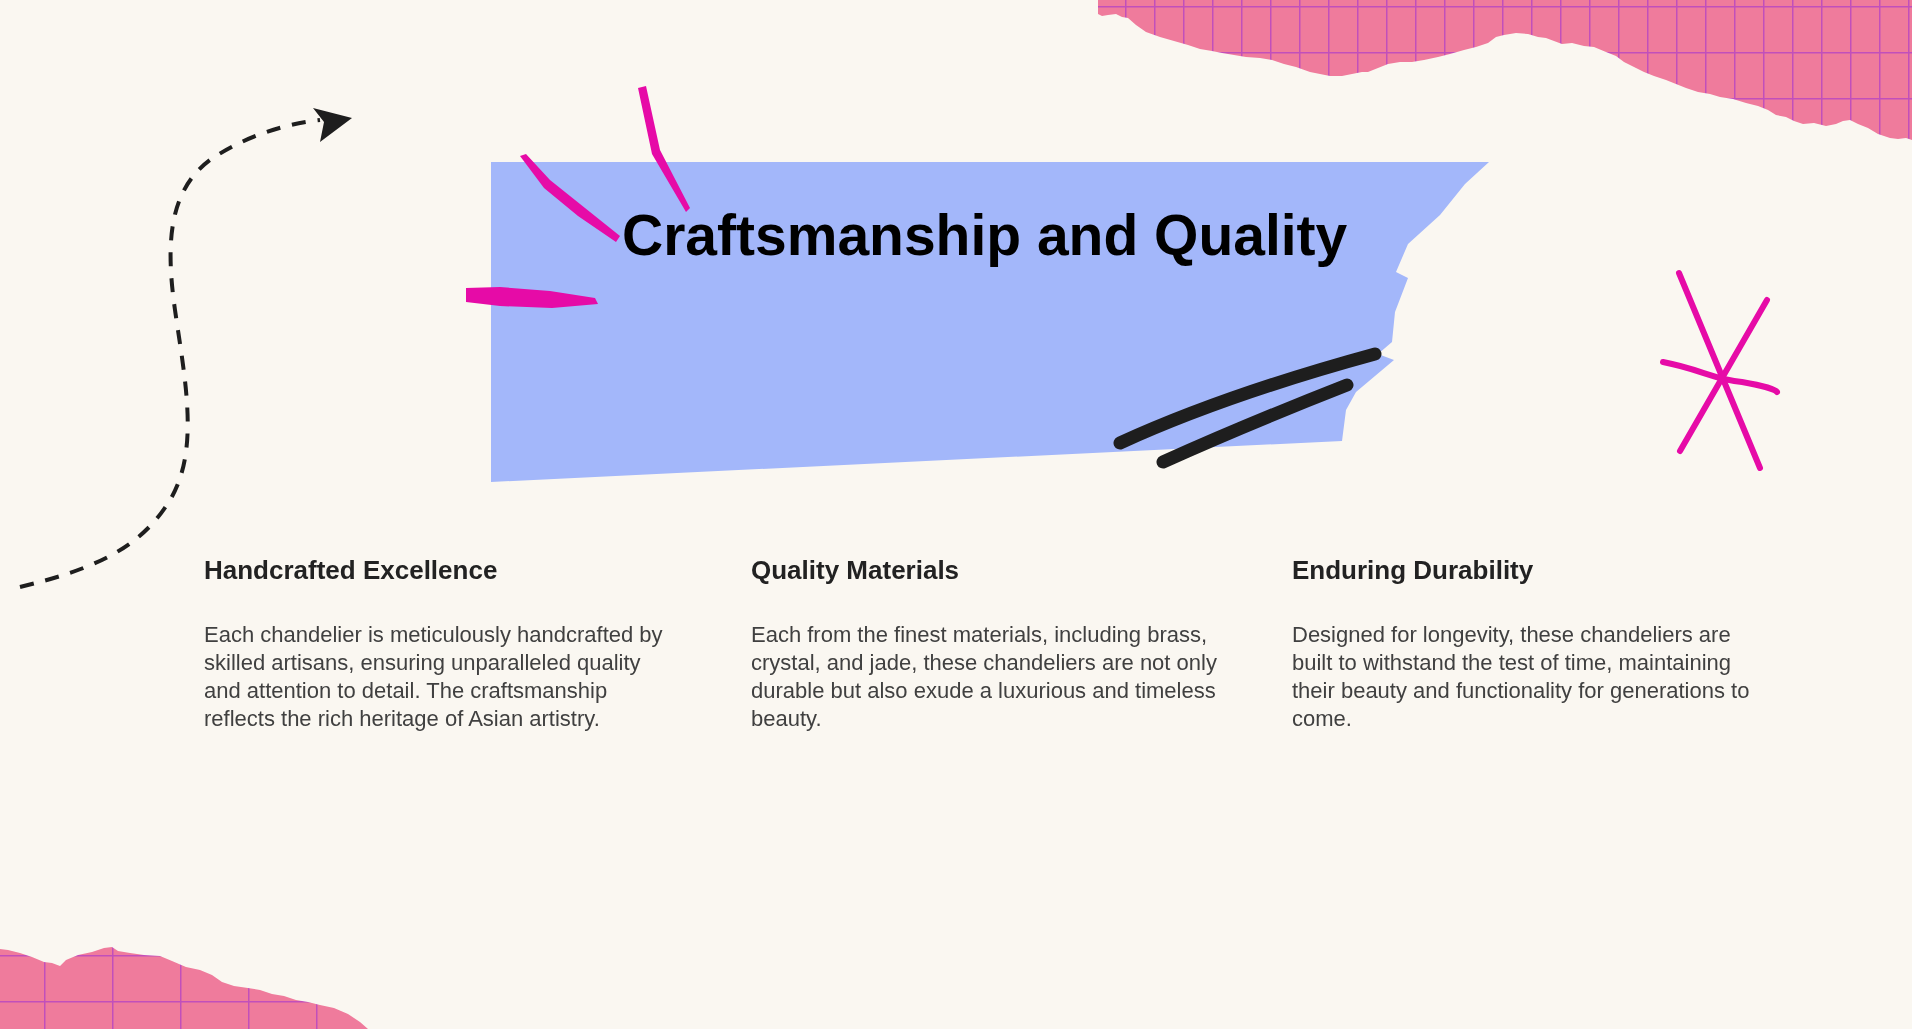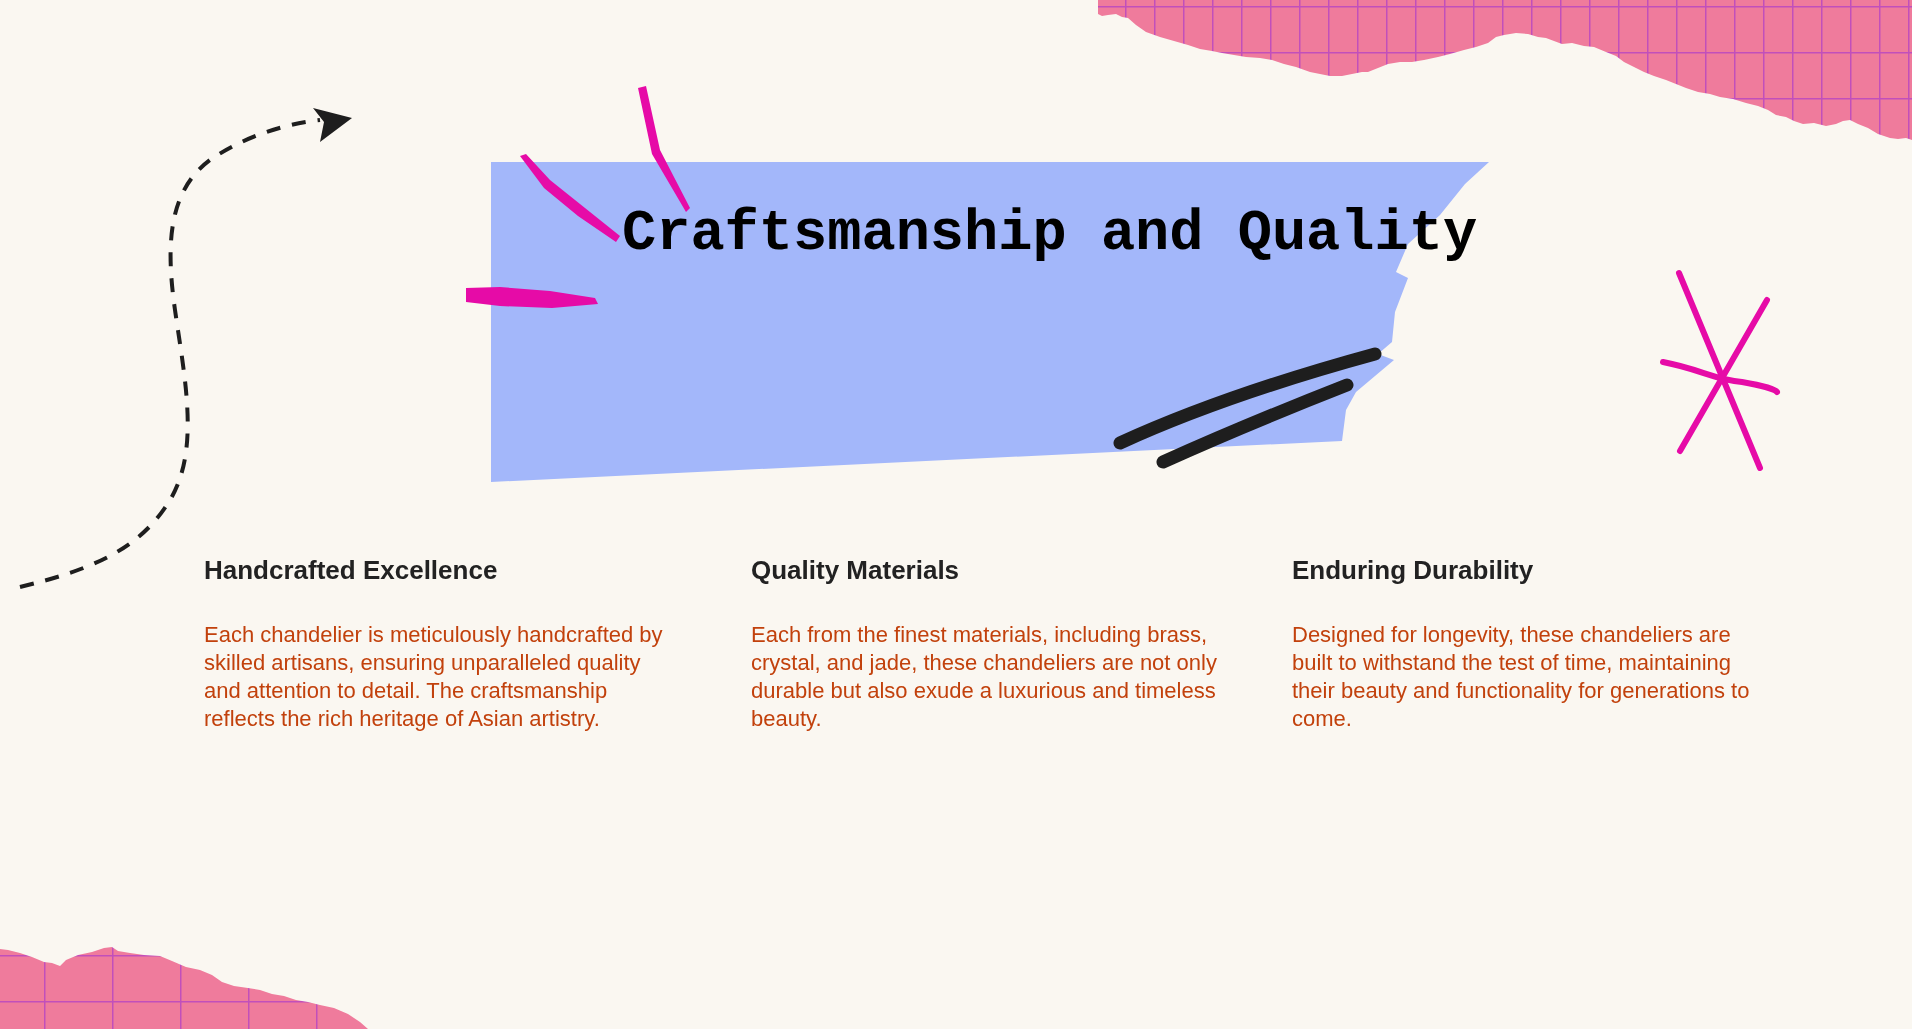--- a/index.html
+++ b/index.html
@@ -7,29 +7,29 @@
       width: 1912px; height: 1029px; overflow: hidden; position: relative;
       background: #faf7f1;
       font-family: "Liberation Sans", sans-serif;
       color: #222222;
     }
     .abs { position: absolute; }
     svg { display: block; }
     .title {
       position: absolute; left: 622px; top: 202px;
       font-size: 57px; font-weight: bold; color: #000;
-      white-space: nowrap; letter-spacing: 0px; margin: 0; font-family: Liberation Mono, monospace;
+      white-space: nowrap; letter-spacing: 0px; margin: 0;
     }
     .col { position: absolute; top: 553px; }
     .col h3 {
       margin: 0; font-size: 26px; font-weight: bold; color: #222;
       line-height: 34px;
     }
     .col p {
-      margin: 34px 0 0 0; font-size: 22px; line-height: 28px; color: #c2410c;
+      margin: 34px 0 0 0; font-size: 22px; line-height: 28px; color: #404040;
     }
   </style>
 </head>
 <body>
 
 <div class="abs" style="left:1098px;top:0;width:814px;height:145px;">
   <svg width="814" height="145" viewBox="0 0 814 145">
     <defs>
       <pattern id="gridTR" width="29" height="46" patternUnits="userSpaceOnUse" x="-2" y="6">
         <rect width="29" height="46" fill="#ef7b9c"></rect>

